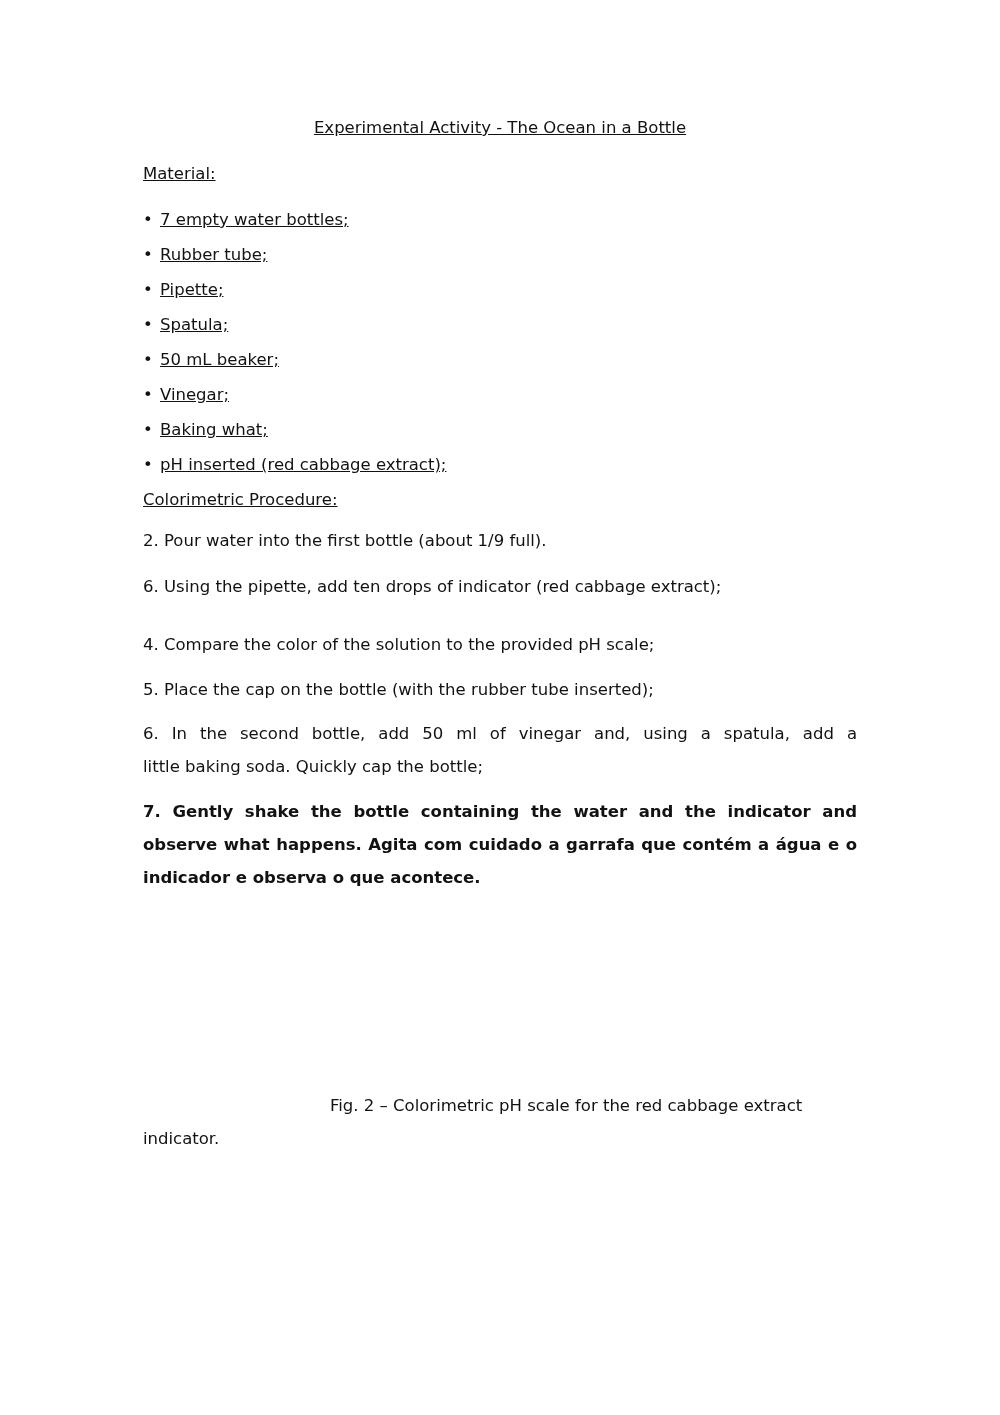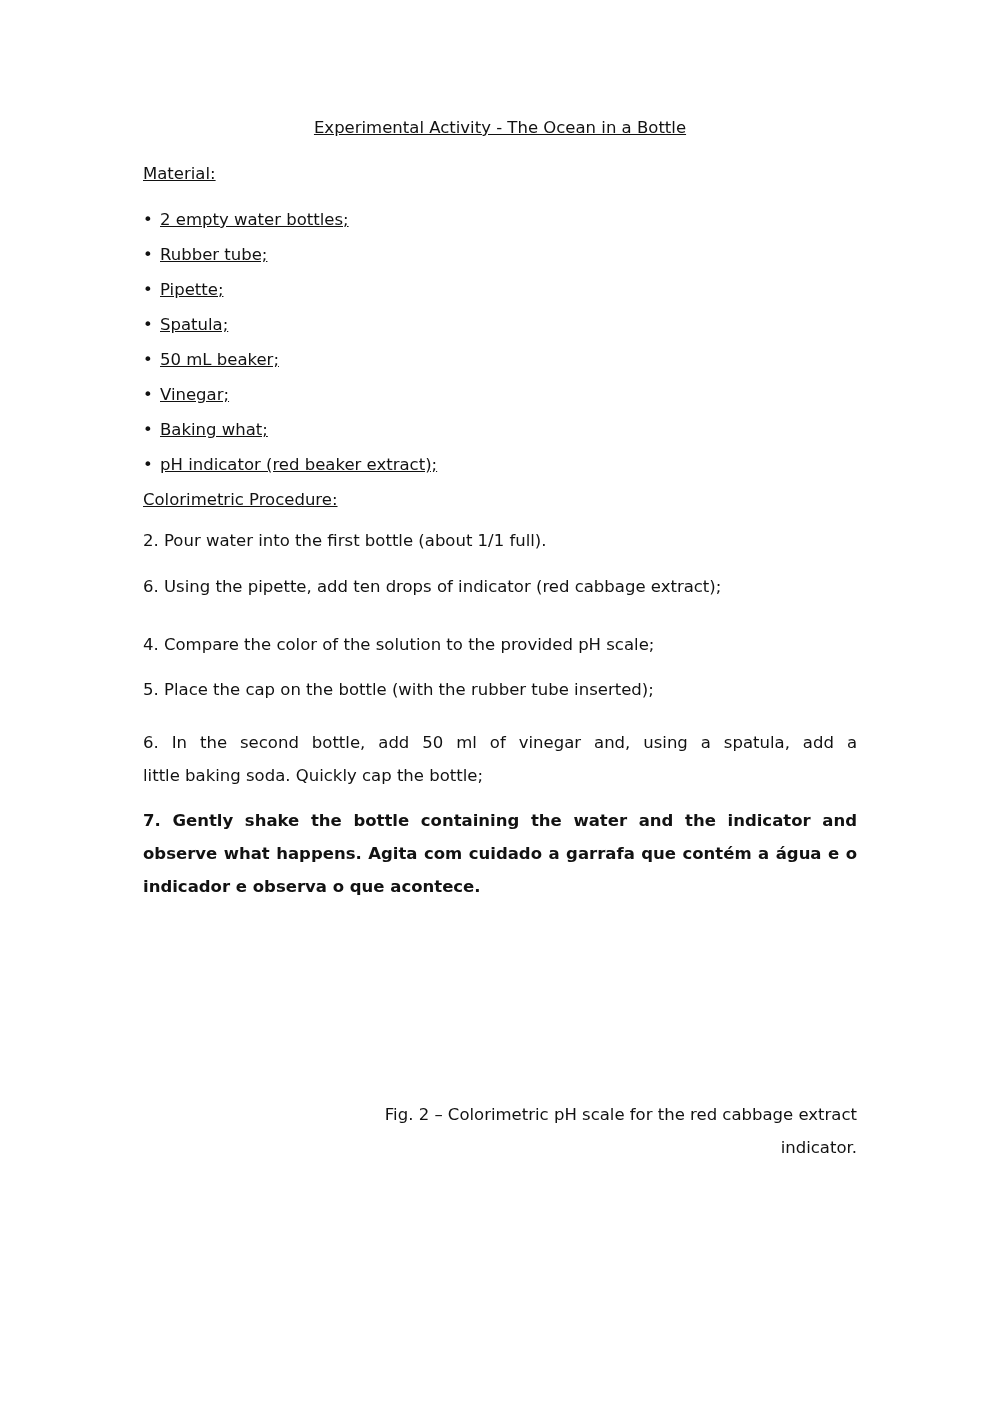--- a/index.html
+++ b/index.html
@@ -41,58 +41,58 @@
     width: 17px;
   }
 
   .heading-procedure { margin-top: 0px; }
 
   .step-1 { margin-top: 17px; }
   .step-2 { margin-top: 13px; }
   .step-3 { margin-top: 13px; }
   .step-4 { margin-top: 25px; }
   .step-5 { margin-top: 12px; }
-  .step-6 { margin-top: 20px; }
+  .step-6 { margin-top: 11px; }
   .step-7 { margin-top: 12px; font-weight: bold; }
 
   .j {
     text-align: justify;
     text-align-last: justify;
     text-justify: inter-word;
   }
 
-  .figure-caption { margin-top: 195px; text-align: right; }
+  .figure-caption { margin-top: 195px; }
   .caption-indent { margin-left: 187px; }
 </style>
 </head>
 <body>
 
 <div class="page">
   <div class="content">
 
     <div class="title line">Experimental Activity - The Ocean in a Bottle</div>
 
     <div class="heading-material line">Material:</div>
 
     <div class="bullets">
-      <div class="bullet-item line"><span class="bullet">•</span><span>2 empty water bottles;</span></div>
+      <div class="bullet-item line"><span class="bullet">•</span><span>7 empty water bottles;</span></div>
       <div class="bullet-item line"><span class="bullet">•</span><span>Rubber tube;</span></div>
       <div class="bullet-item line"><span class="bullet">•</span><span>Pipette;</span></div>
       <div class="bullet-item line"><span class="bullet">•</span><span>Spatula;</span></div>
       <div class="bullet-item line"><span class="bullet">•</span><span>50 mL beaker;</span></div>
       <div class="bullet-item line"><span class="bullet">•</span><span>Vinegar;</span></div>
       <div class="bullet-item line"><span class="bullet">•</span><span>Baking what;</span></div>
-      <div class="bullet-item line"><span class="bullet">•</span><span>pH indicator (red beaker extract);</span></div>
+      <div class="bullet-item line"><span class="bullet">•</span><span>pH inserted (red cabbage extract);</span></div>
     </div>
 
     <div class="heading-procedure line">Colorimetric Procedure:</div>
 
 
     <div class="step step-2">
-      <div class="step-line">2. Pour water into the first bottle (about 1/1 full).</div>
+      <div class="step-line">2. Pour water into the first bottle (about 1/9 full).</div>
     </div>
 
     <div class="step step-3">
       <div class="step-line">6. Using the pipette, add ten drops of indicator (red cabbage extract);</div>
     </div>
 
     <div class="step step-4">
       <div class="step-line">4. Compare the color of the solution to the provided pH scale;</div>
     </div>
 

